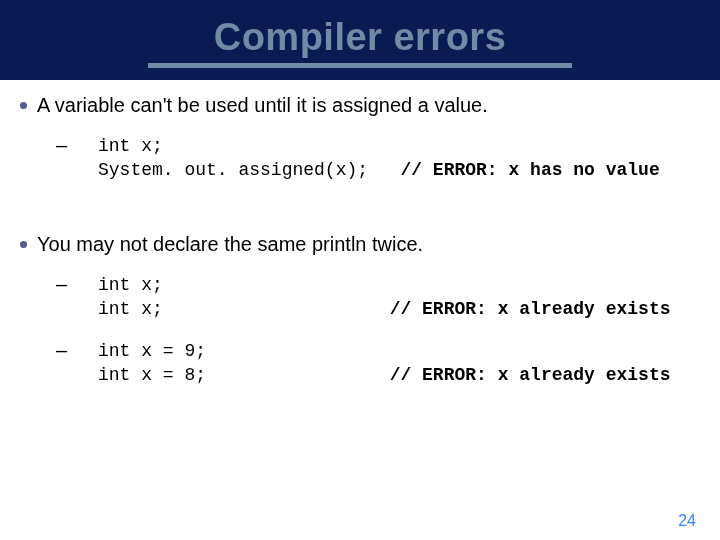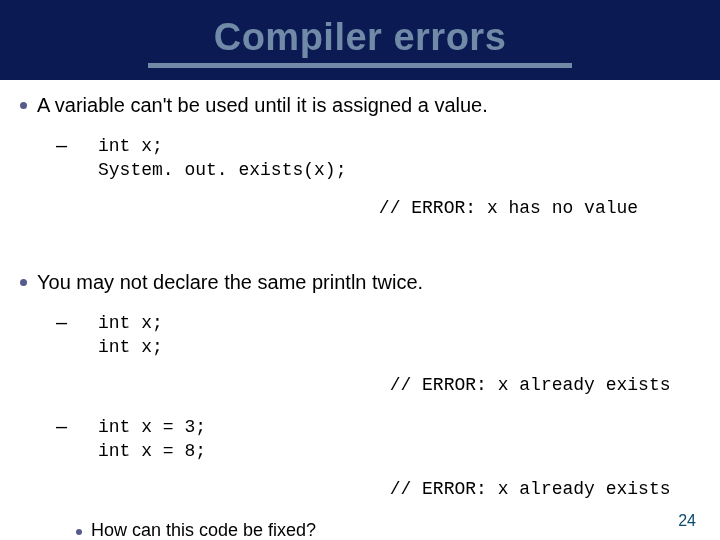--- a/index.html
+++ b/index.html
@@ -66,41 +66,41 @@
     margin-right: 4px;
     font-family: Verdana, sans-serif;
   }
   .codeblk {
     font-family: "Courier New", Courier, monospace;
     font-size: 18px;
     line-height: 1.35;
   }
   .codeblk .line { display: flex; }
   .codeblk .left { white-space: pre; margin-left: 28px; }
-  .codeblk .cmt { white-space: pre; font-weight: 400; margin-top: 38px; }
+  .codeblk .cmt { white-space: pre; font-weight: 700; }
   .subbullet {
     margin-left: 56px;
     margin-top: 18px;
     display: flex;
     align-items: flex-start;
   }
   .subbullet .dot {
     width: 6px; height: 6px; border-radius: 50%;
     background: #555b8a;
     margin-top: 9px;
     margin-right: 9px;
     flex-shrink: 0;
   }
   .subbullet .txt { font-size: 18px; }
   .pagenum {
     position: absolute;
     right: 24px;
     bottom: 10px;
     font-size: 16px;
-    color: #0c4a6e;
+    color: #3b82f6;
   }
   .spacer-lg { height: 30px; }
 </style>
 </head>
 <body>
 
 <div class="header-band">
   <div class="title">Compiler errors</div>
   <div class="title-underline"></div>
 </div>
@@ -112,21 +112,21 @@
     <span class="txt">A variable can't be used until it is assigned a value.</span>
   </div>
 
   <div class="sub">
     <span class="dash">–</span>
     <div class="codeblk">
       <div class="line">
         <span class="left">int x;</span>
       </div>
       <div class="line">
-        <span class="left">System. out. exists(x);   </span>
+        <span class="left">System. out. assigned(x);   </span>
         <span class="cmt">// ERROR: x has no value</span>
       </div>
     </div>
   </div>
 
   <div class="spacer-lg"></div>
 
   <div class="bullet1">
     <span class="dot"></span>
     <span class="txt">You may not declare the same println twice.</span>
@@ -142,29 +142,25 @@
         <span class="left">int x;                     </span>
         <span class="cmt">// ERROR: x already exists</span>
       </div>
     </div>
   </div>
 
   <div class="sub" style="margin-top:6px;">
     <span class="dash">–</span>
     <div class="codeblk">
       <div class="line">
-        <span class="left">int x = 3;</span>
+        <span class="left">int x = 9;</span>
       </div>
       <div class="line">
         <span class="left">int x = 8;                 </span>
         <span class="cmt">// ERROR: x already exists</span>
       </div>
     </div>
   </div>
 
-  <div class="subbullet">
-    <span class="dot"></span>
-    <span class="txt">How can this code be fixed?</span>
-  </div>
 
 </div>
 
 <div class="pagenum">24</div>
 
 </body></html>

